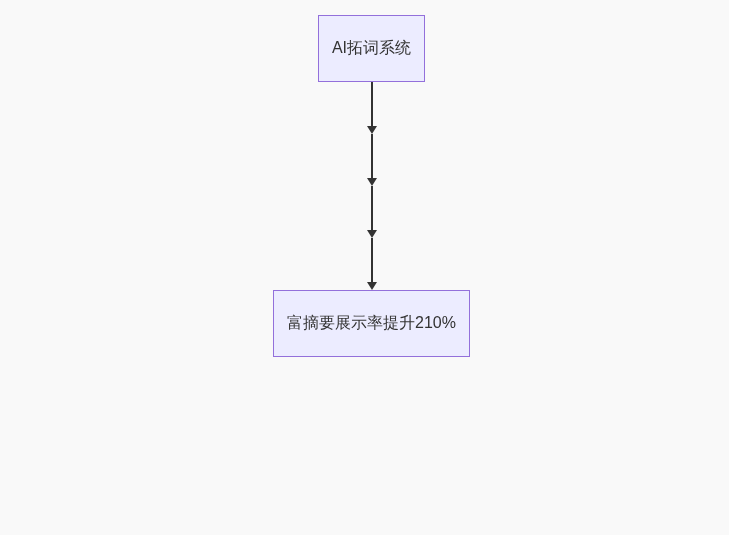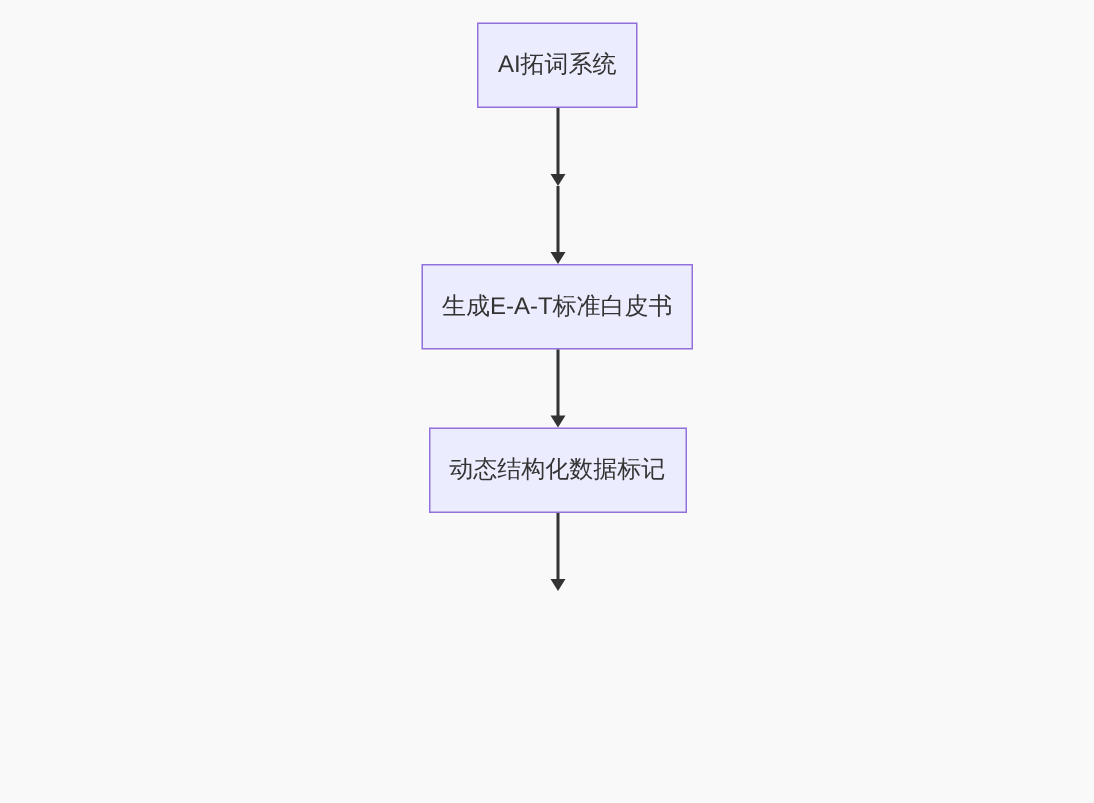--- a/index.html
+++ b/index.html
@@ -18,21 +18,21 @@
     position: absolute;
     left: 7px;
     top: 15px;
     width: 729px;
     display: flex;
     flex-direction: column;
     align-items: center;
   }
   .flow-node {
     box-sizing: border-box;
-    height: 57px;
+    height: 67px;
     padding: 0 13px;
     background: #ECECFF;
     border: 1px solid #9370DB;
     color: #333333;
     font-size: 16px;
     display: flex;
     align-items: center;
     justify-content: center;
     white-space: nowrap;
     text-align: center;
@@ -74,32 +74,29 @@
     <div class="line"></div>
     <div class="arrowhead"></div>
   </div>
 
 
   <div class="flow-arrow">
     <div class="line"></div>
     <div class="arrowhead"></div>
   </div>
 
-  <div class="flow-node">
-    <span>生成E-A-T标准白皮书</span>
+
+  <div class="flow-arrow">
+    <div class="line"></div>
+    <div class="arrowhead"></div>
   </div>
+
 
   <div class="flow-arrow">
     <div class="line"></div>
     <div class="arrowhead"></div>
   </div>
 
   <div class="flow-node">
-    <span>动态结构化数据标记</span>
+    <span>富摘要展示率提升210%</span>
   </div>
-
-  <div class="flow-arrow">
-    <div class="line"></div>
-    <div class="arrowhead"></div>
-  </div>
-
 
 </div>
 
 </body></html>

